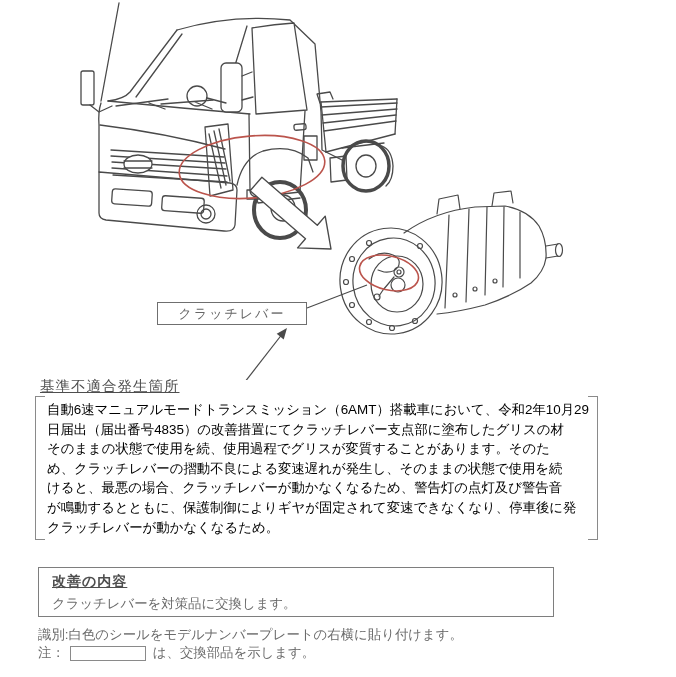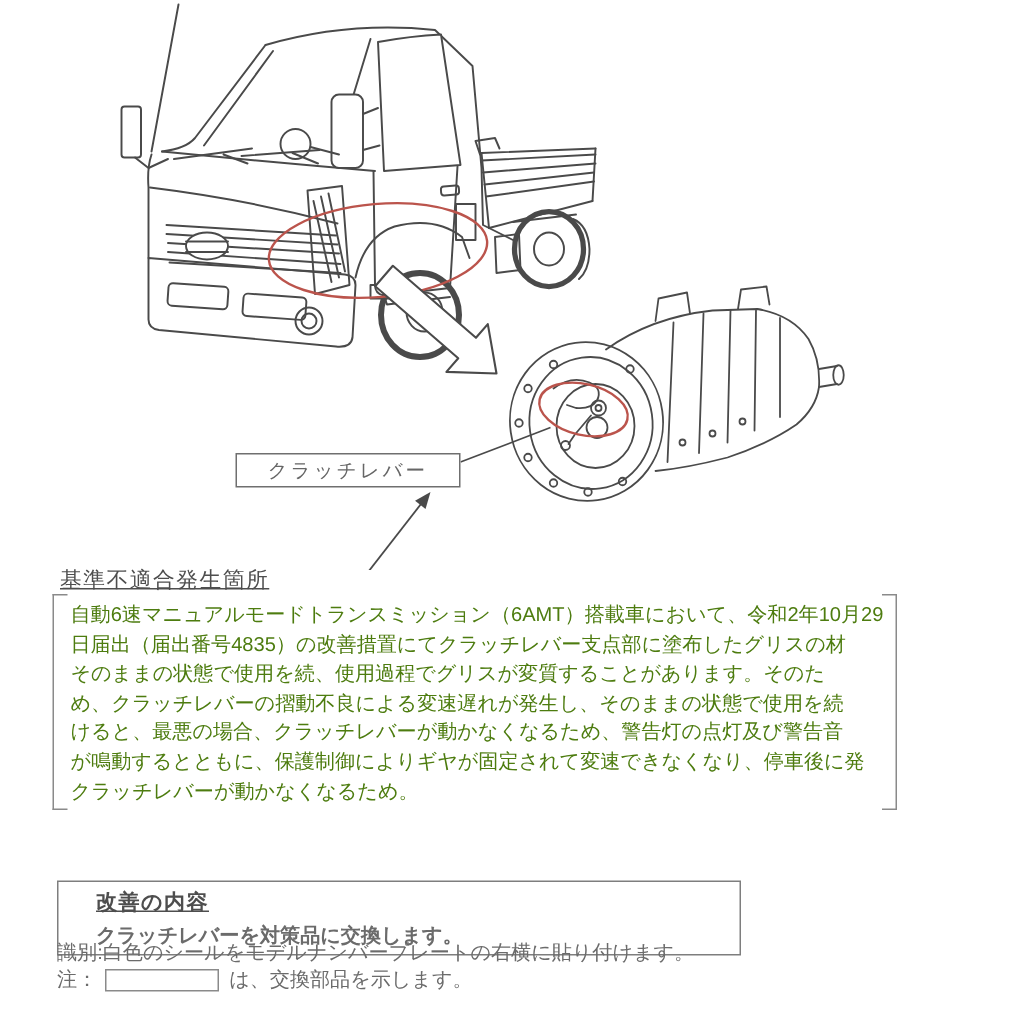--- a/index.html
+++ b/index.html
@@ -14,35 +14,35 @@
     font-size:13px; color:#666; text-align:center; line-height:21px;
     letter-spacing:2px;
   }
   .defect-heading {
     position:absolute; left:40px; top:377px;
     font-size:14.5px; font-weight:normal; color:#4e4e4e;
     text-decoration:underline; letter-spacing:1px;
   }
   .defect-para {
     position:absolute; left:47px; top:400px; width:540px;
-    font-size:13.4px; line-height:19.6px; color:#4d7c0f;
+    font-size:13.4px; line-height:19.6px; color:#000000;
   }
   .defect-para div { white-space:nowrap; }
   .bracket { position:absolute; width:9px; height:142px; top:396px; }
   .bracket-left  { left:35px;  border-left:1.5px solid #8a8a8a; border-top:1.5px solid #8a8a8a; border-bottom:1.5px solid #8a8a8a; }
   .bracket-right { left:588px; border-right:1.5px solid #8a8a8a; border-top:1.5px solid #8a8a8a; border-bottom:1.5px solid #8a8a8a; }
   .remedy-box {
-    position:absolute; left:38px; top:587px; width:456px; height:50px;
-    box-sizing:border-box; border:1.1px solid #7e7e7e; padding:5px 0 0 25px;
+    position:absolute; left:38px; top:567px; width:516px; height:50px;
+    box-sizing:border-box; border:1.1px solid #7e7e7e; padding:5px 0 0 13px;
   }
   .remedy-heading {
     font-size:14px; font-weight:bold; color:#4e4e4e;
     text-decoration:underline; letter-spacing:1px;
   }
-  .remedy-body { margin-top:4px; font-size:13.4px; color:#6b6b6b;font-weight:bold; }
+  .remedy-body { margin-top:4px; font-size:13.4px; color:#6b6b6b; }
   .id-line { position:absolute; left:38px; top:626px; font-size:13.4px; color:#6b6b6b; white-space:nowrap; }
   .note-line { position:absolute; left:38px; top:644px; font-size:13.4px; color:#6b6b6b; display:flex; align-items:center; }
   .note-box { display:inline-block; width:74px; height:13px; border:1.1px solid #8a8a8a; margin:0 7px 0 5px; background:#fff; }
 </style>
 </head>
 <body>
 
 <div class="page">
 
   <svg class="illu" width="676" height="380" viewBox="0 0 676 380">

